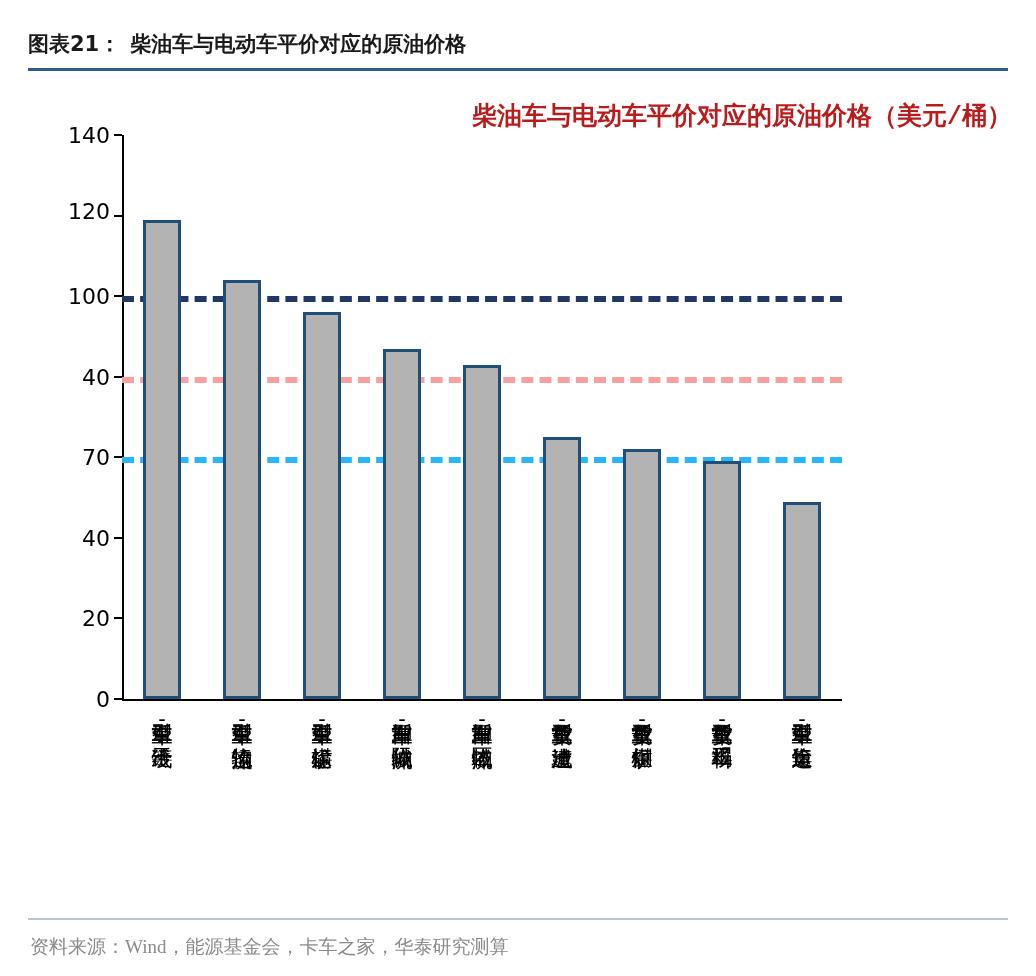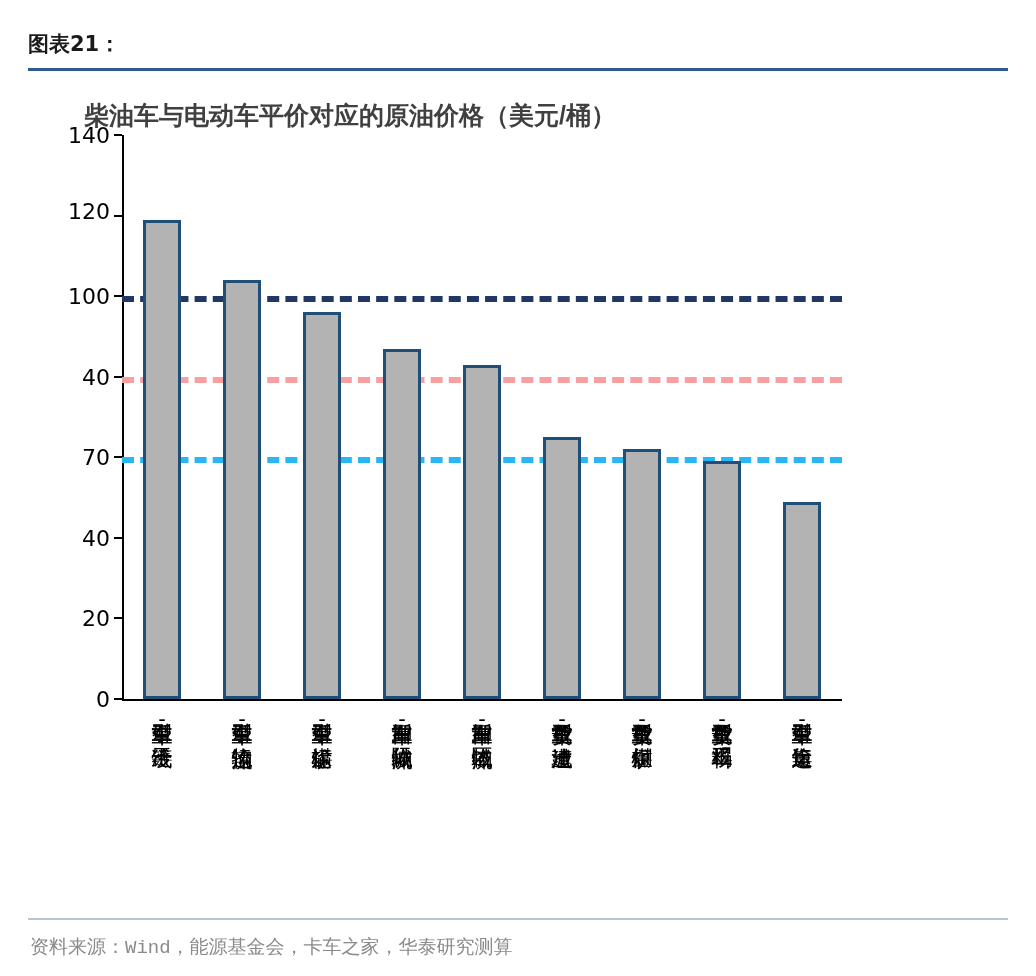--- a/index.html
+++ b/index.html
@@ -54,25 +54,25 @@
     position: relative;
     width: 988px;
     height: 850px;
     margin: 0 auto;
   }
   .chart-inner-title {
     position: absolute;
     left: 0;
     right: 0;
     top: 28px;
-    text-align: left;
-    font-family: Liberation Sans, sans-serif;
+    text-align: right;
+    font-family: Liberation Mono, monospace;
     font-size: 25px;
     font-weight: bold;
-    color: #404040;
+    color: #b91c1c;
     padding-left: 60px;
   }
   .plot {
     position: absolute;
     left: 98px;
     top: 64px;
     width: 720px;
     height: 564px;
   }
   .axis-y-line {
@@ -171,33 +171,34 @@
     left: 28px;
     right: 28px;
     bottom: 56px;
     height: 2px;
     background: #b9c4d2;
   }
   .footer-note {
     position: absolute;
     left: 30px;
     bottom: 16px;
-    font-family: Liberation Mono, monospace;
+    font-family: Liberation Serif, serif;
     font-size: 19px;
     color: #8a8a8a;
     white-space: nowrap;
   }
 </style>
 </head>
 <body>
 
 <div class="page">
 
   <div class="fig-header">
     <span class="fig-label">图表21：</span>
+    <span class="fig-title">柴油车与电动车平价对应的原油价格</span>
   </div>
   <div class="header-rule"></div>
 
   <div class="chart-wrap">
 
     <div class="chart-inner-title">柴油车与电动车平价对应的原油价格（美元/桶）</div>
 
     <div class="axis-y-line"></div>
     <div class="axis-x-line"></div>
 

